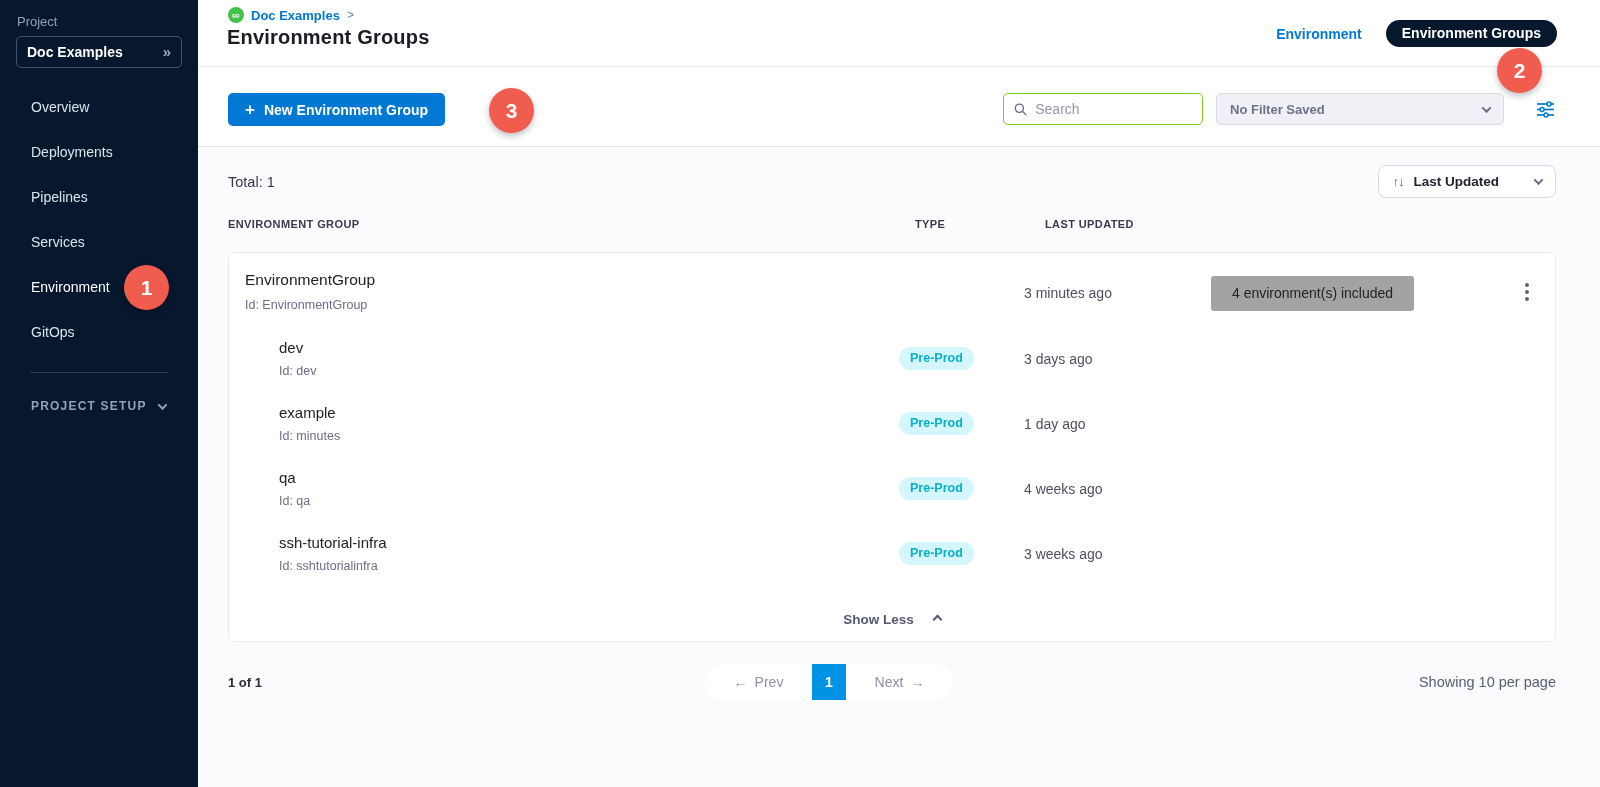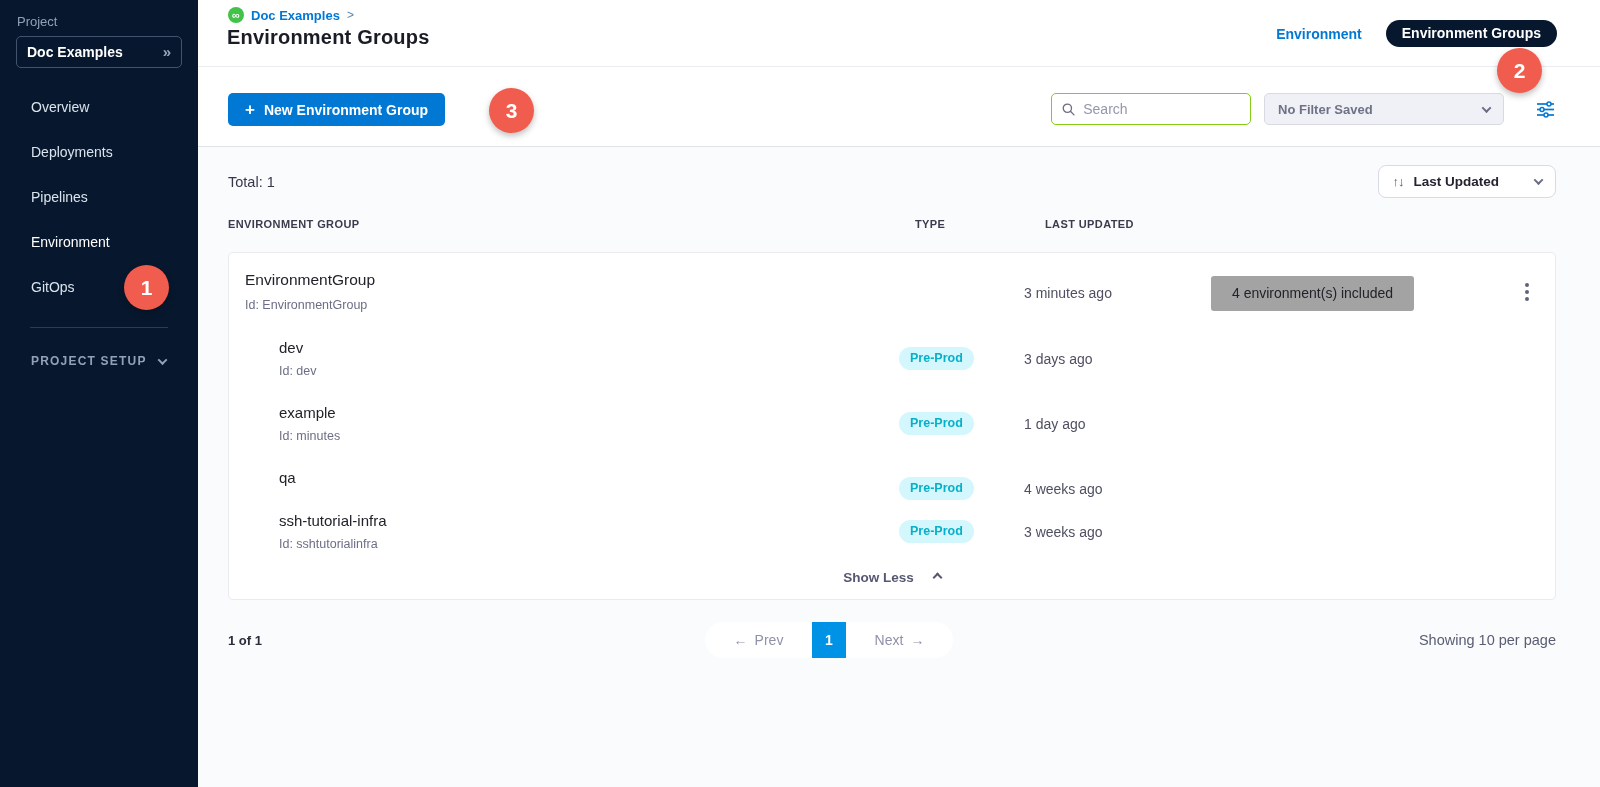--- a/index.html
+++ b/index.html
@@ -45,21 +45,21 @@
   .toolbar { height:80px; background:#fff; border-bottom:1px solid #e1e2e8; position:relative; }
   .btn-primary { position:absolute; left:30px; top:26px; height:33px; padding:0 17px;
     background:#0278d5; border:none; border-radius:5px; color:#fff; font-weight:bold; font-size:14px;
     font-family:inherit; display:flex; align-items:center; gap:9px; cursor:pointer; }
   .btn-plus { font-size:17px; font-weight:bold; }
   .toolbar-right { position:absolute; right:45px; top:26px; display:flex; align-items:center; }
   .search-box { width:200px; height:32px; border:1px solid #84cc16; border-radius:5px; background:#fff;
     display:flex; align-items:center; padding:0 10px; gap:8px; }
   .search-box input { border:none; outline:none; width:100%; font-size:14px; font-family:inherit; color:#22222a; }
   .search-box input::placeholder { color:#9596ab; }
-  .filter-select { margin-left:13px; width:240px; height:32px; background:#f0f1f7; border:1px solid #d8d9e3;
+  .filter-select { margin-left:13px; width:288px; height:32px; background:#f0f1f7; border:1px solid #d8d9e3;
     border-radius:5px; display:flex; align-items:center; justify-content:space-between; padding:0 13px;
     font-size:13px; font-weight:bold; color:#6f7186; cursor:pointer; }
   .filter-icon-btn { margin-left:32px; cursor:pointer; display:flex; align-items:center; }
 
   
   .content { position:absolute; left:0; right:0; top:147px; bottom:0; background:#fafbfd; padding:0 44px 0 30px; }
   .content-top { margin-top:18px; height:33px; display:flex; justify-content:space-between; align-items:center; }
   .total { font-size:14.5px; color:#35364a; }
   .sort-select { height:33px; background:#fff; border:1px solid #d9dae6; border-radius:8px;
     display:flex; align-items:center; gap:10px; padding:0 13px; cursor:pointer; }
@@ -86,21 +86,21 @@
   .kebab i { width:4px; height:4px; border-radius:50%; background:#60627a; }
 
   .env-row { position:relative; padding:13px 0 13px 50px; }
   .env-row .row-name { font-size:15px; }
   .env-row .row-id { margin-top:8px; }
   .badge { position:absolute; left:670px; top:21px; background:#d4f7fe; color:#07b0c8;
     font-size:12.5px; font-weight:bold; padding:4px 11px 5px; border-radius:12px; }
   .env-row .time { position:absolute; left:795px; top:25px; }
 
   .show-less { display:flex; align-items:center; justify-content:center; gap:20px;
-    padding:6px 0 14px; color:#565871; font-weight:bold; font-size:13.5px; cursor:pointer; }
+    padding:6px 0 14px; color:#565871; font-weight:bold; font-size:13.5px; cursor:pointer;margin-top:20px; }
   .show-less .chev { border-color:#565871; }
 
   .pagination-row { position:relative; margin-top:22px; height:36px; }
   .page-info { position:absolute; left:0; top:11px; font-size:13px; font-weight:bold; color:#2c2d3a; }
   .pager { position:absolute; left:477px; top:0; width:248px; height:36px; background:#fff;
     border-radius:18px; display:flex; overflow:hidden; }
   .pager-btn { flex:1; display:flex; align-items:center; justify-content:center; gap:7px;
     font-size:14px; color:#8f91a8; cursor:pointer; }
   .pager-page { width:34px; display:flex; align-items:center; justify-content:center;
     background:#0092e4; color:#fff; font-size:14px; font-weight:bold; cursor:pointer; }
@@ -127,20 +127,23 @@
     </div>
     <nav class="nav">
       <div class="nav-item">
           <span>Overview</span>
         </div>
       <div class="nav-item">
           <span>Deployments</span>
         </div>
       <div class="nav-item">
           <span>Pipelines</span>
+        </div>
+      <div class="nav-item">
+          <span>Services</span>
         </div>
       <div class="nav-item active">
           <span>Environment</span>
         </div>
       <div class="nav-item">
           <span>GitOps</span>
         </div>
     </nav>
     <div class="nav-divider"></div>
     <div class="project-setup">
@@ -234,20 +237,21 @@
 
         <div class="env-row">
           <div class="row-name">example</div>
           <div class="row-id">Id: minutes</div>
           <span class="badge">Pre-Prod</span>
           <span class="time">1 day ago</span>
         </div>
 
         <div class="env-row">
           <div class="row-name">qa</div>
+          <div class="row-id">Id: qa</div>
           <span class="badge">Pre-Prod</span>
           <span class="time">4 weeks ago</span>
         </div>
 
         <div class="env-row">
           <div class="row-name">ssh-tutorial-infra</div>
           <div class="row-id">Id: sshtutorialinfra</div>
           <span class="badge">Pre-Prod</span>
           <span class="time">3 weeks ago</span>
         </div>

